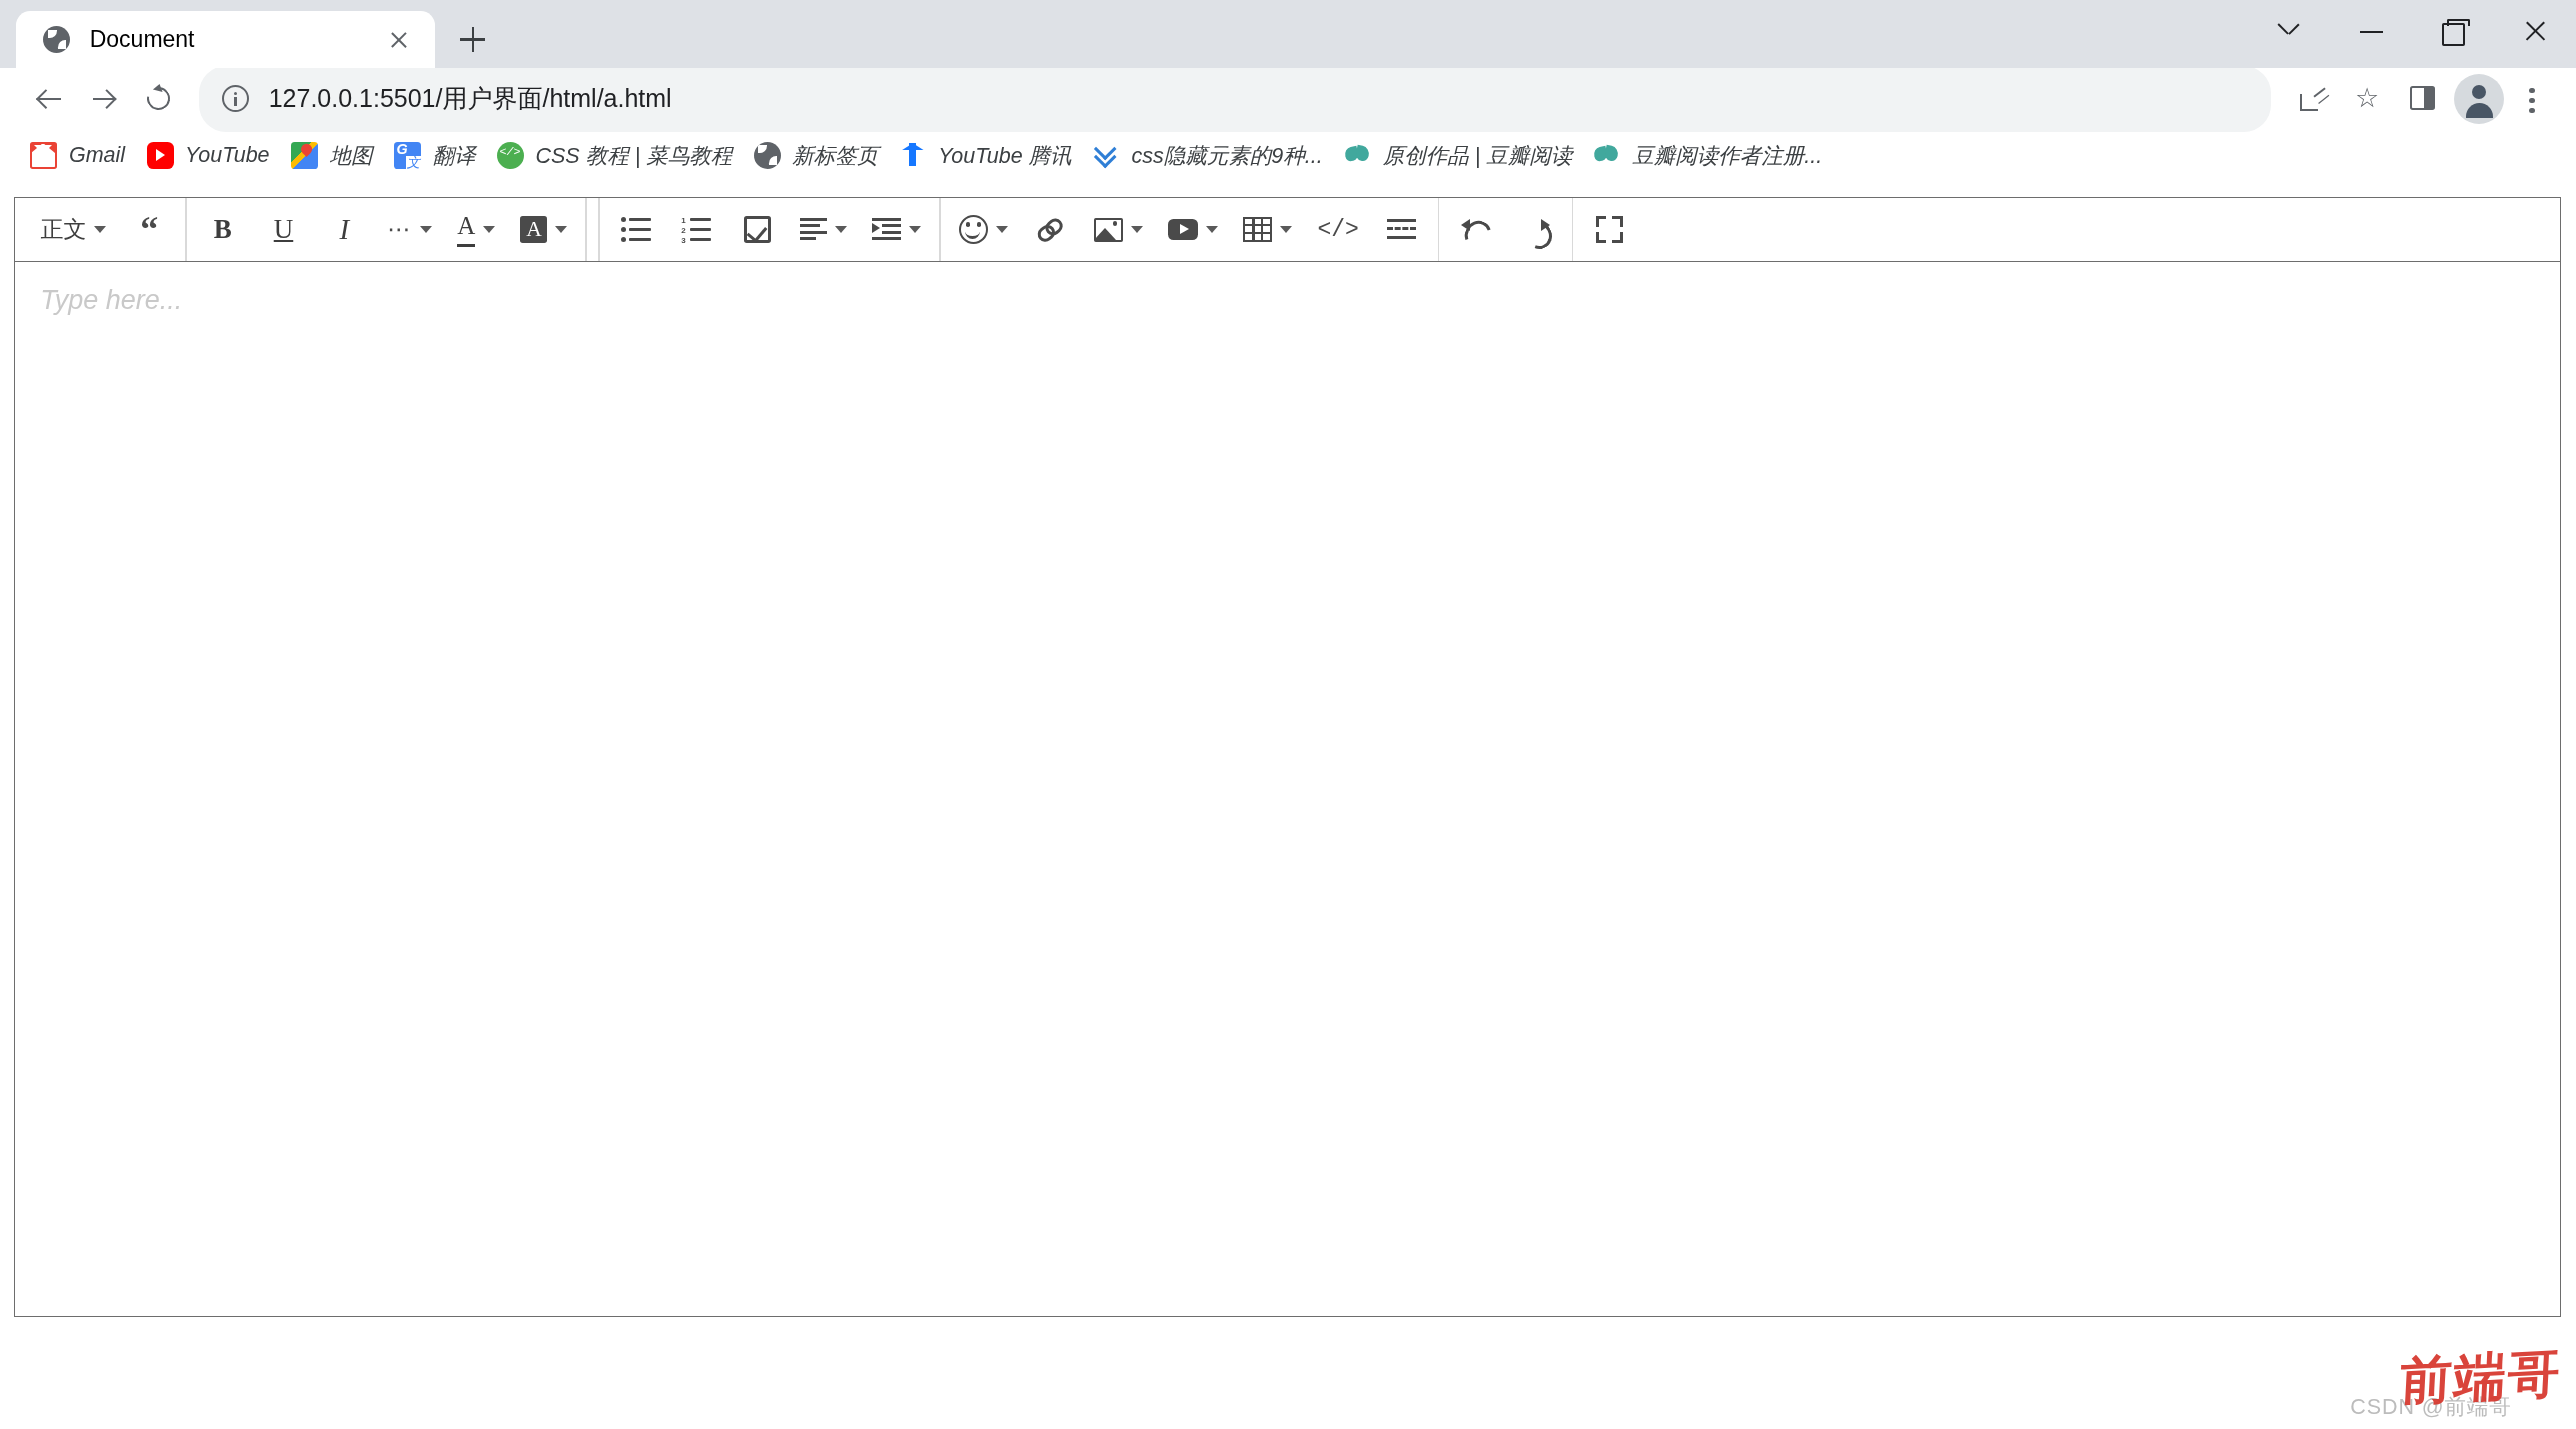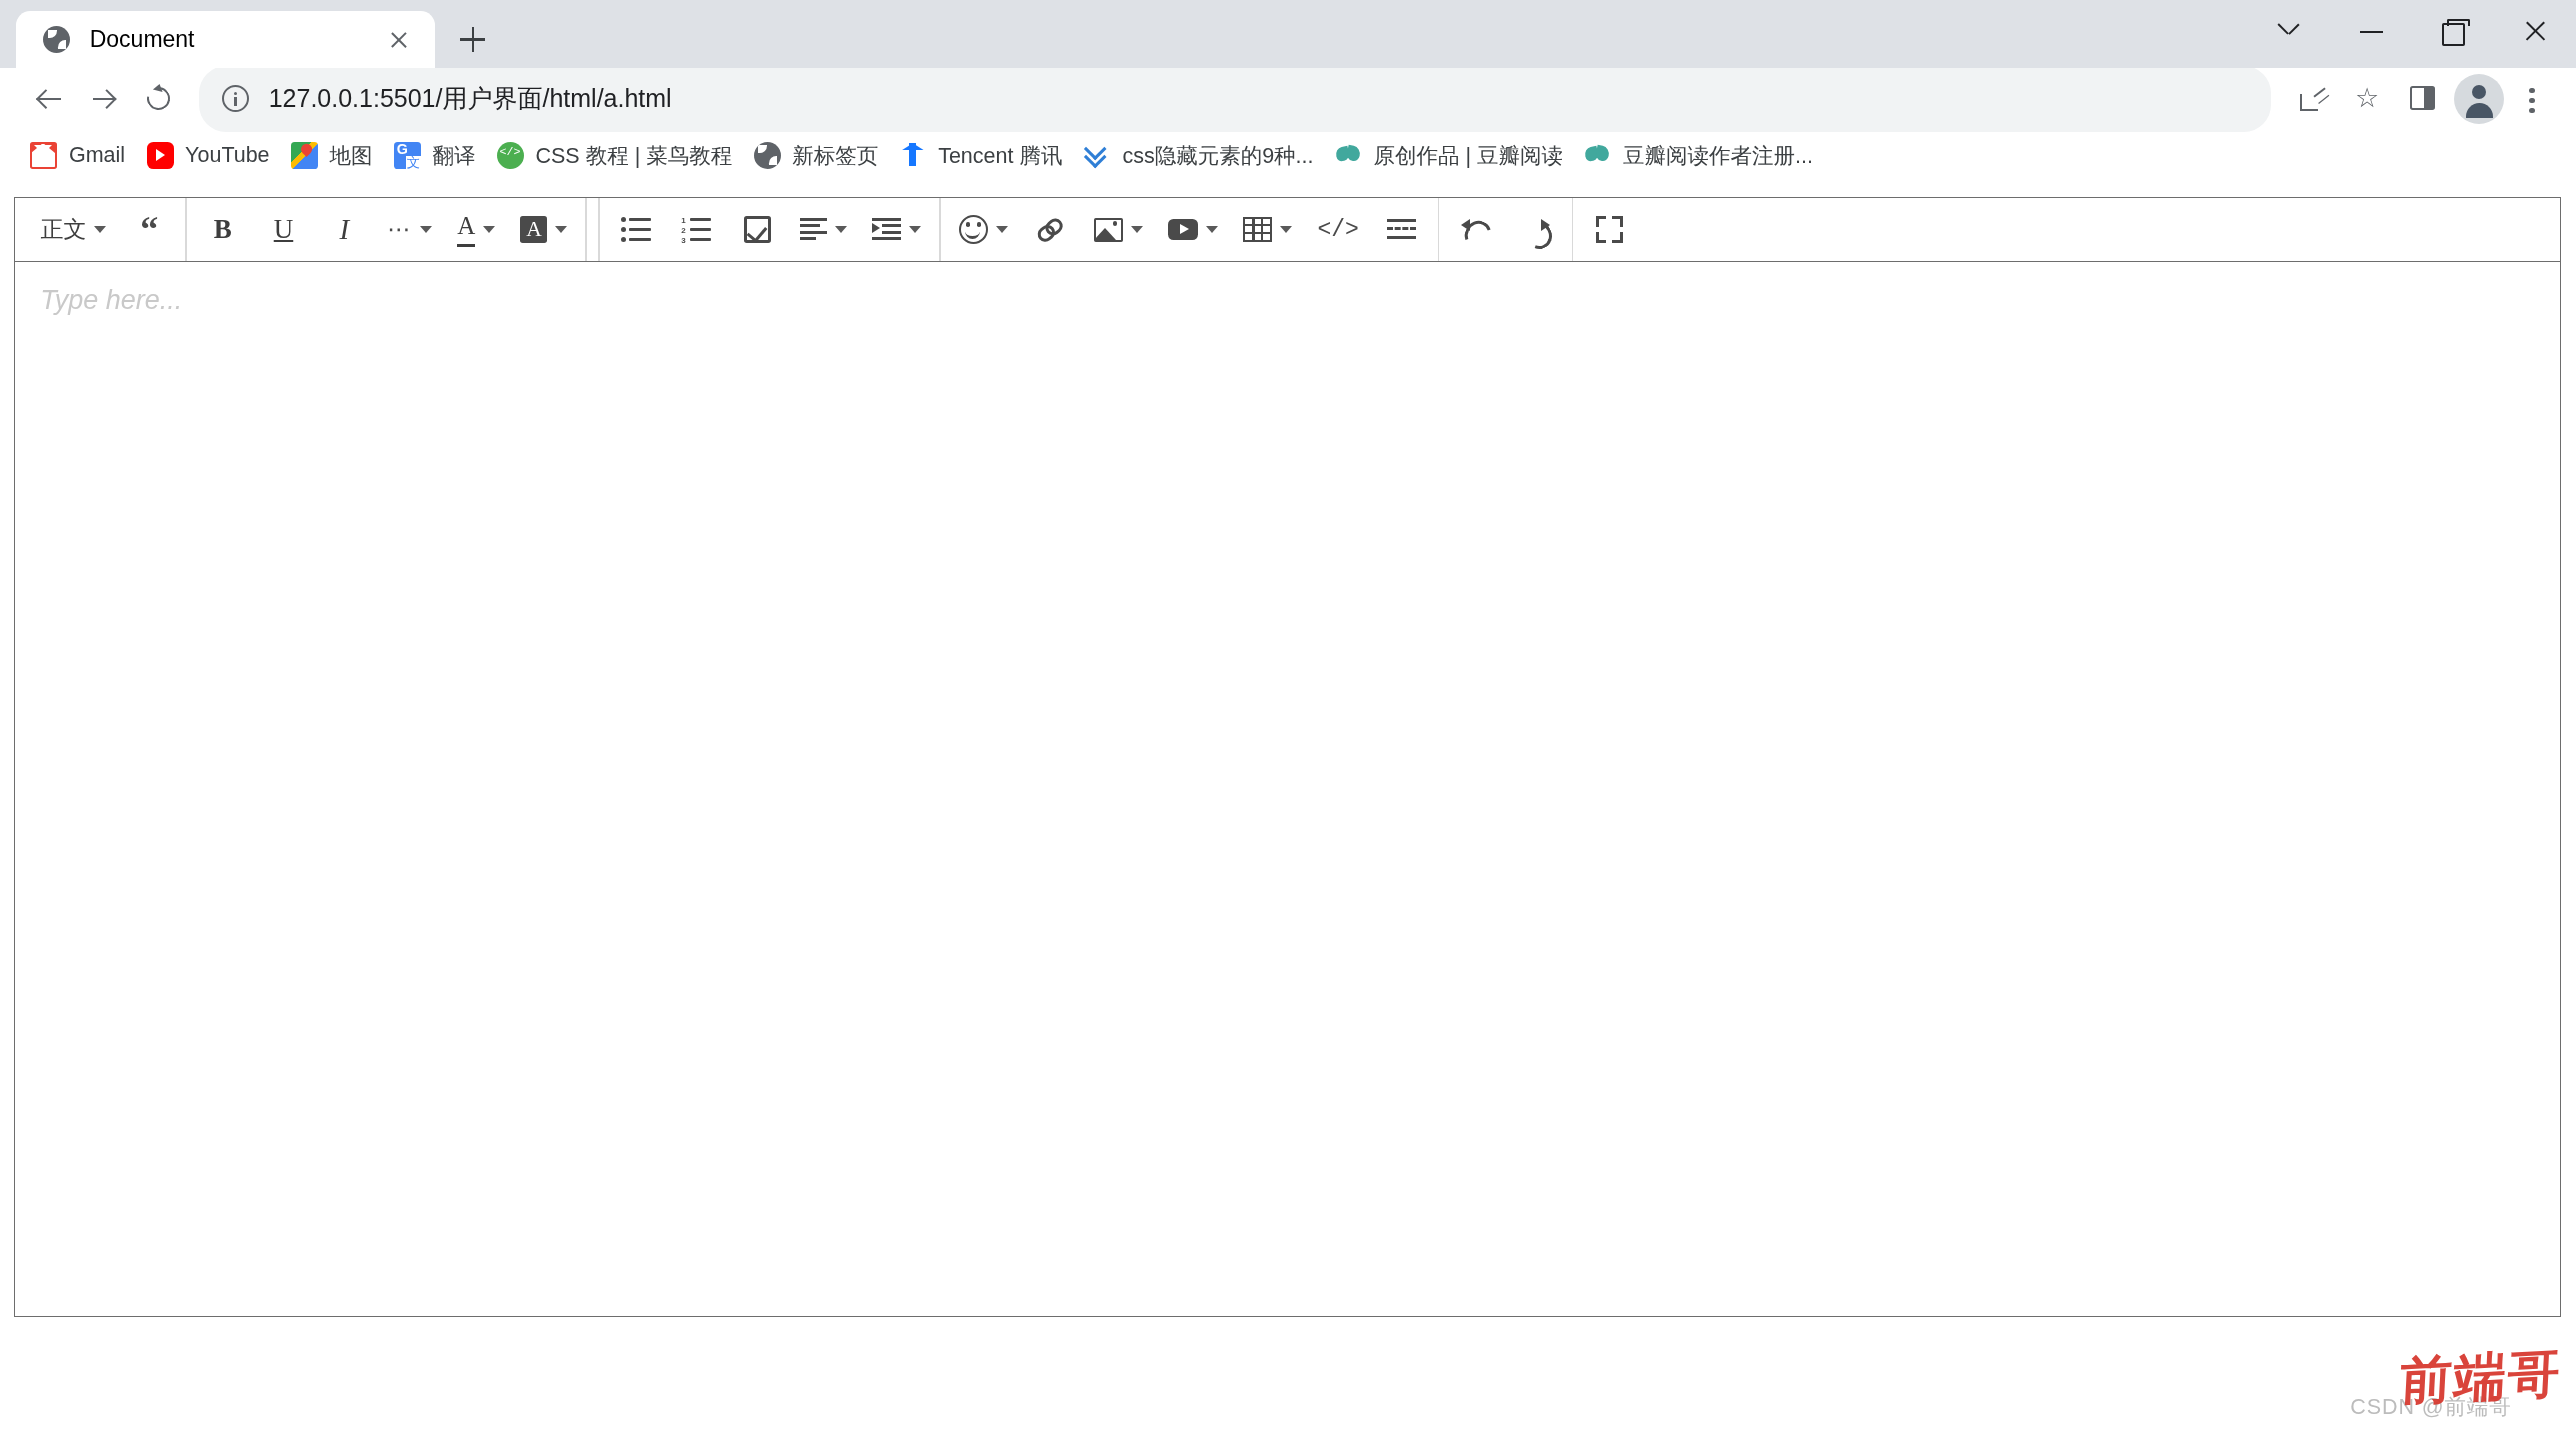--- a/index.html
+++ b/index.html
@@ -221,20 +221,21 @@
   
   .bookmarks {
     height: 52px; background:#fff;
     display:flex; align-items:center; padding-left: 19.7px;
     overflow: hidden;
   }
   .bm {
     display:flex; align-items:center; height:39px;
     padding: 0 10.7px; border-radius:5.4px; cursor:pointer;
     flex: 0 0 auto;
+    font-style: italic;
   }
   .bm-ico { width:27px; height:27px; flex:0 0 auto; position:relative; }
   .bm-lbl { font-size: 21.5px; color:#3c4043; margin-left:11.6px; white-space:nowrap; }
 
   
   .ico-gmail { border:2.3px solid #ea4335; border-radius:2.7px; background:#fff; }
   .ico-gmail::before {
     content:""; position:absolute; left:-0.9px; top:-0.9px;
     border-left:12.5px solid #ea4335; border-right:12.5px solid #ea4335;
     border-bottom:10.7px solid transparent; border-top:0;
@@ -607,21 +608,21 @@
     <div class="bm">
       <span class="bm-ico ico-css"></span>
       <span class="bm-lbl">CSS 教程 | 菜鸟教程</span>
     </div>
     <div class="bm">
       <span class="bm-ico ico-globe"></span>
       <span class="bm-lbl">新标签页</span>
     </div>
     <div class="bm">
       <span class="bm-ico ico-tx"></span>
-      <span class="bm-lbl">Tencent 腾讯</span>
+      <span class="bm-lbl">YouTube 腾讯</span>
     </div>
     <div class="bm">
       <span class="bm-ico ico-chev"></span>
       <span class="bm-lbl">css隐藏元素的9种...</span>
     </div>
     <div class="bm">
       <span class="bm-ico ico-db"></span>
       <span class="bm-lbl">原创作品 | 豆瓣阅读</span>
     </div>
     <div class="bm">

